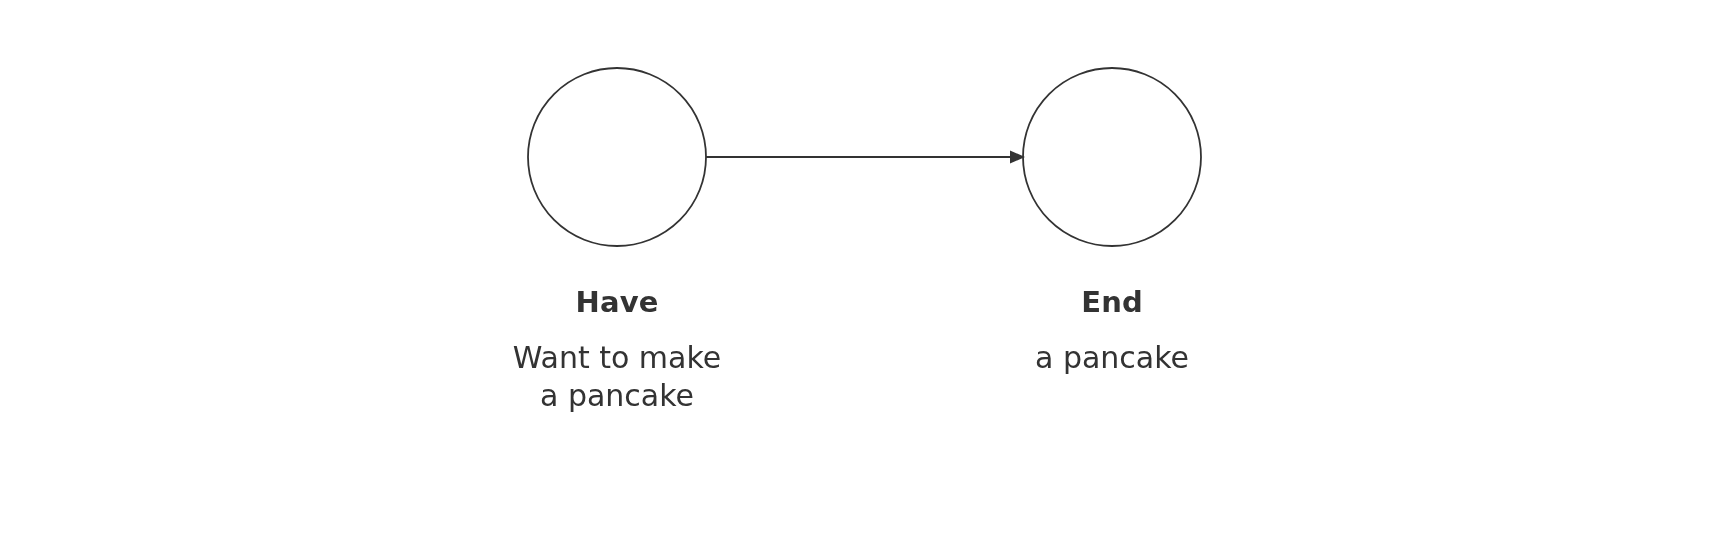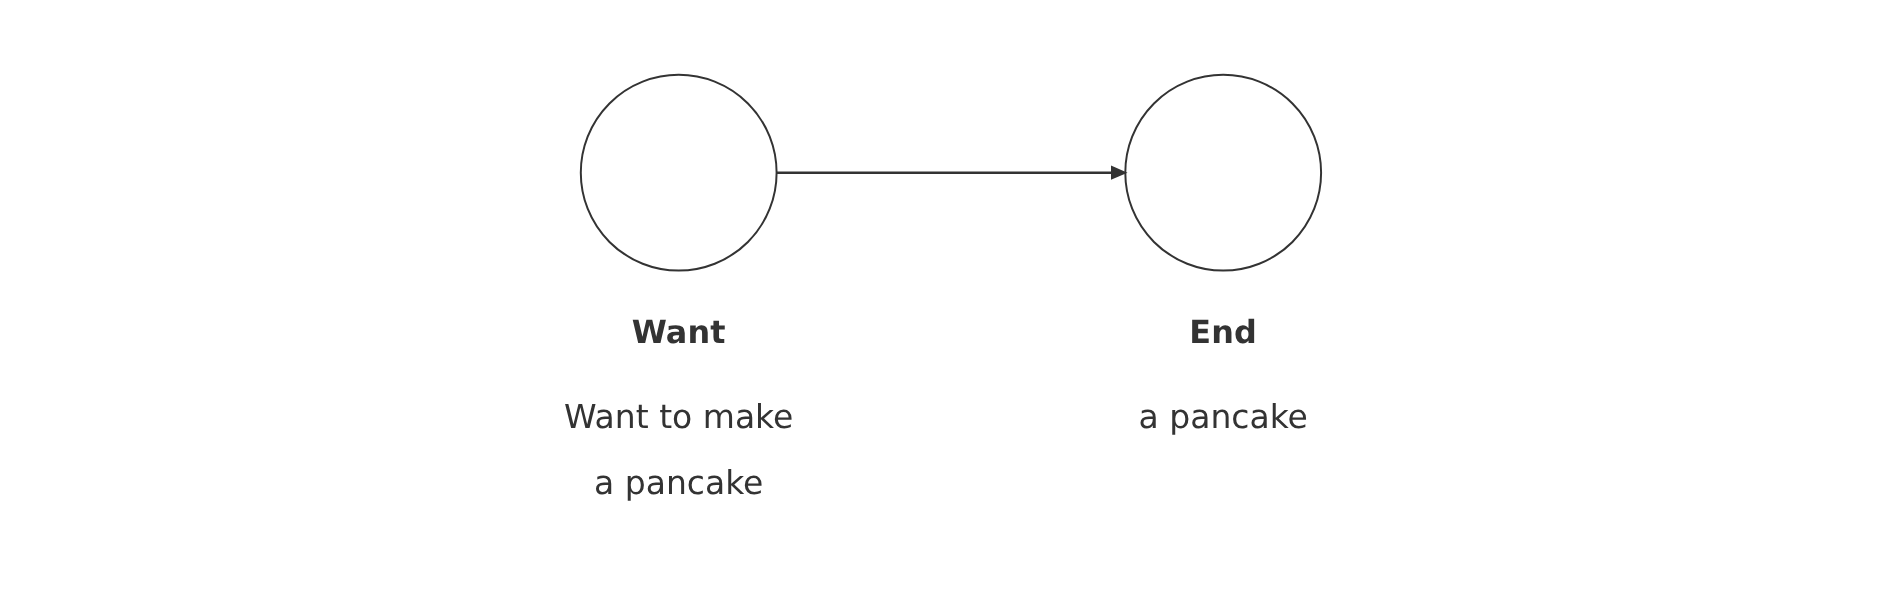--- a/index.html
+++ b/index.html
@@ -77,21 +77,20 @@
     text-align: center;
     font-size: 30px;
     font-weight: normal;
     line-height: 38px;
     color: #333333;
   }
 
   .desc-line {
     display: block;
     white-space: nowrap;
-    margin-top: 22px;
   }
 
   
   #labels-start { left: 447px; }
   
   #labels-end { left: 942px; }
 </style>
 </head>
 <body>
 
@@ -103,21 +102,21 @@
 
     <circle class="node-circle" cx="1112" cy="157" r="89"></circle>
 
     <g>
       <line class="edge-line" x1="706" y1="157" x2="1017" y2="157"></line>
       <polygon class="edge-arrowhead" points="1010,150.5 1025,157 1010,163.5"></polygon>
     </g>
   </svg>
 
   <div class="node-labels" id="labels-start">
-    <div class="node-title">Want</div>
+    <div class="node-title">Have</div>
     <div class="node-desc">
       <span class="desc-line">Want to make</span>
       <span class="desc-line">a pancake</span>
     </div>
   </div>
 
   <div class="node-labels" id="labels-end">
     <div class="node-title">End</div>
     <div class="node-desc">
       <span class="desc-line">a pancake</span>

